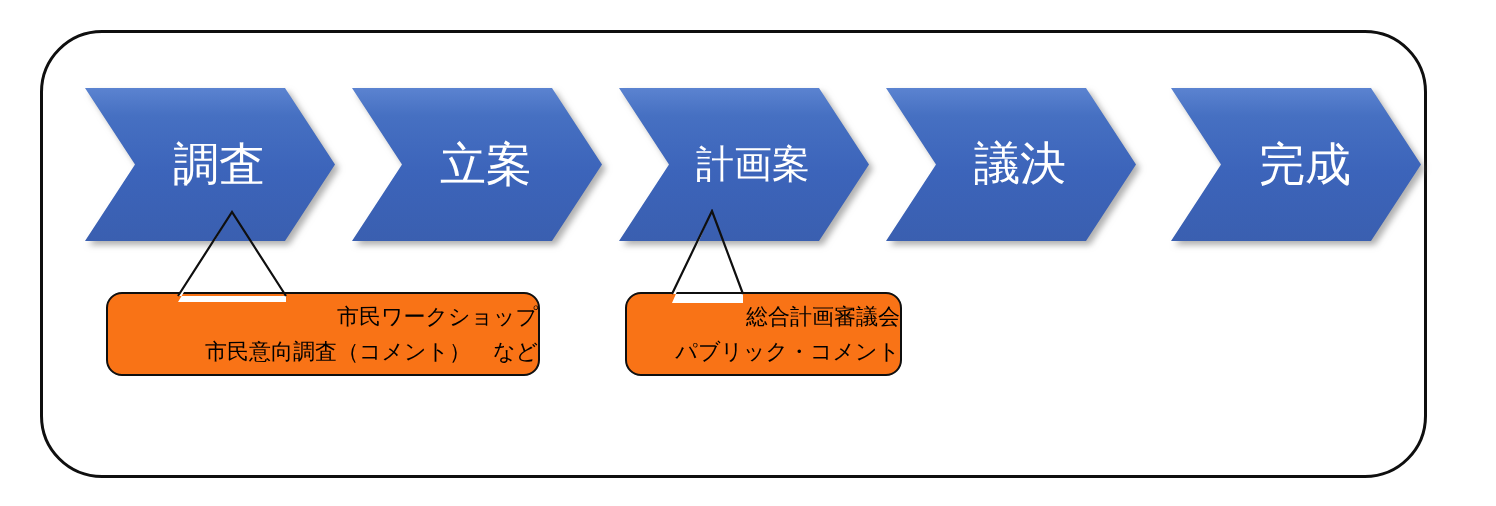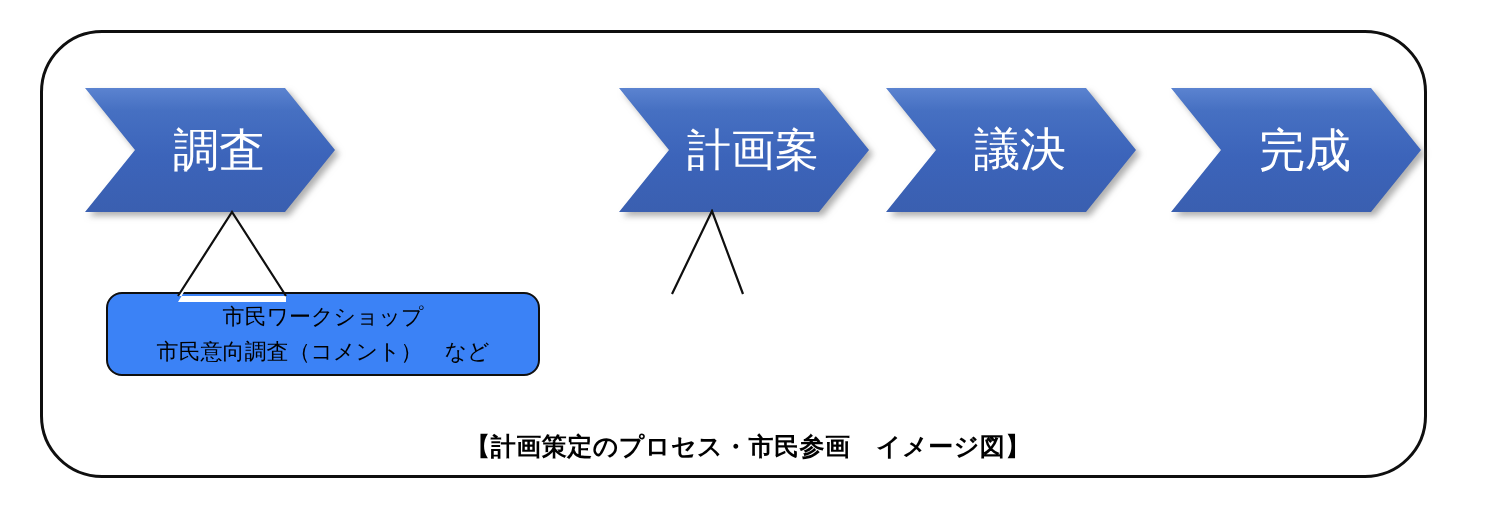--- a/index.html
+++ b/index.html
@@ -17,46 +17,46 @@
     border-radius:62px;
     box-sizing:border-box;
     background:#ffffff;
   }
   .chevron-row{position:absolute;left:85px;top:88px;width:1320px;height:124px;}
   .chev-wrap{
     position:absolute;top:0;width:250px;height:124px;
     filter:drop-shadow(4px 4px 3px rgba(110,110,110,0.55));
   }
   .chev{
-    width:250px;height:124px;
+    width:250px;height:153px;
     background:linear-gradient(180deg,
       var(--chevron-top,#5b83d0) 0%,
       var(--chevron-upper,#4670c2) 18%,
       var(--chevron-mid,#3c64ba) 55%,
       var(--chevron-bottom,#3a5fb0) 100%);
     clip-path:polygon(0 0, calc(100% - 50px) 0, 100% 50%, calc(100% - 50px) 100%, 0 100%, 50px 50%);
     display:flex;align-items:center;justify-content:center;
     padding-left:18px;box-sizing:border-box;
   }
   .chev-label{
     color:var(--label-text,#ffffff);
     font-size:46px;font-weight:500;
     text-align:center;line-height:1.05;
     white-space:nowrap;
   }
-  .chev-wrap.multiline .chev-label{font-size:44px;line-height:1.12;}
+  .chev-wrap.multiline .chev-label{font-size:38px;line-height:1.12;font-family:Liberation Serif, serif;}
   .chev-line{display:block;}
 
   .callout-box{
     position:absolute;
-    background:#3b82f6;
+    background:#f97316;
     border:2px solid var(--outline,#0f0f0f);
     border-radius:16px;
     box-sizing:border-box;
-    display:flex;flex-direction:column;align-items:center;justify-content:center;
+    display:flex;flex-direction:column;align-items:flex-end;justify-content:center;
     z-index:2;
   }
   .callout-line{
     color:var(--body-text,#000000);
     font-size:22px;line-height:35px;
     text-align:center;white-space:nowrap;
   }
   .pointer-svg{position:absolute;z-index:3;}
 
   .caption{
@@ -77,20 +77,27 @@
   <div class="chevron-row">
 
     <div class="chev-wrap" style="left:0;">
       <div class="chev">
         <div class="chev-label">
           <span class="chev-line">調査</span>
         </div>
       </div>
     </div>
 
+    <div class="chev-wrap" style="left:267px;">
+      <div class="chev">
+        <div class="chev-label">
+          <span class="chev-line">立案</span>
+        </div>
+      </div>
+    </div>
 
     <div class="chev-wrap multiline" style="left:534px;">
       <div class="chev">
         <div class="chev-label">
           <span class="chev-line">計画案</span>
         </div>
       </div>
     </div>
 
     <div class="chev-wrap" style="left:801px;font-family:Liberation Serif, serif;">
@@ -113,20 +120,23 @@
 
   <div class="callout-box" style="left:106px;top:292px;width:434px;height:84px;">
     <div class="callout-line">市民ワークショップ</div>
     <div class="callout-line">市民意向調査（コメント）　など</div>
   </div>
   <svg class="pointer-svg" style="left:170px;top:210px;" width="130" height="92">
     <polygon points="62,2 8,86 116,86 116,92 8,92" fill="#ffffff"></polygon>
     <path d="M 8 86 L 62 2 L 116 86" fill="none" stroke="#0f0f0f" stroke-width="2.2"></path>
   </svg>
 
+  <div class="callout-box" style="left:625px;top:292px;width:277px;height:84px;">
+    <div class="callout-line">総合計画審議会</div>
+    <div class="callout-line">パブリック・コメント</div>
+  </div>
   <svg class="pointer-svg" style="left:660px;top:209px;" width="110" height="94">
     <polygon points="52,2 12,85 83,85 83,94 12,94" fill="#ffffff"></polygon>
     <path d="M 12 85 L 52 2 L 83 85" fill="none" stroke="#0f0f0f" stroke-width="2.2"></path>
   </svg>
 
-  <div class="caption">【計画策定のプロセス・市民参画　イメージ図】</div>
 
 </div>
 
 </body></html>

